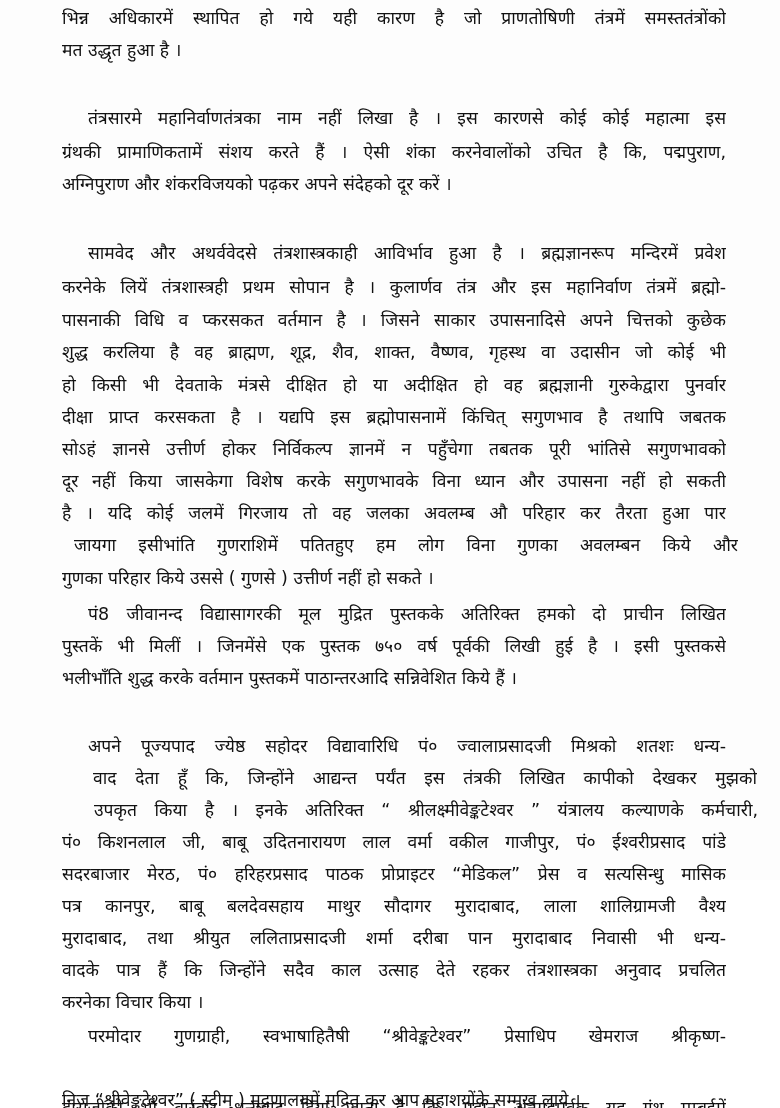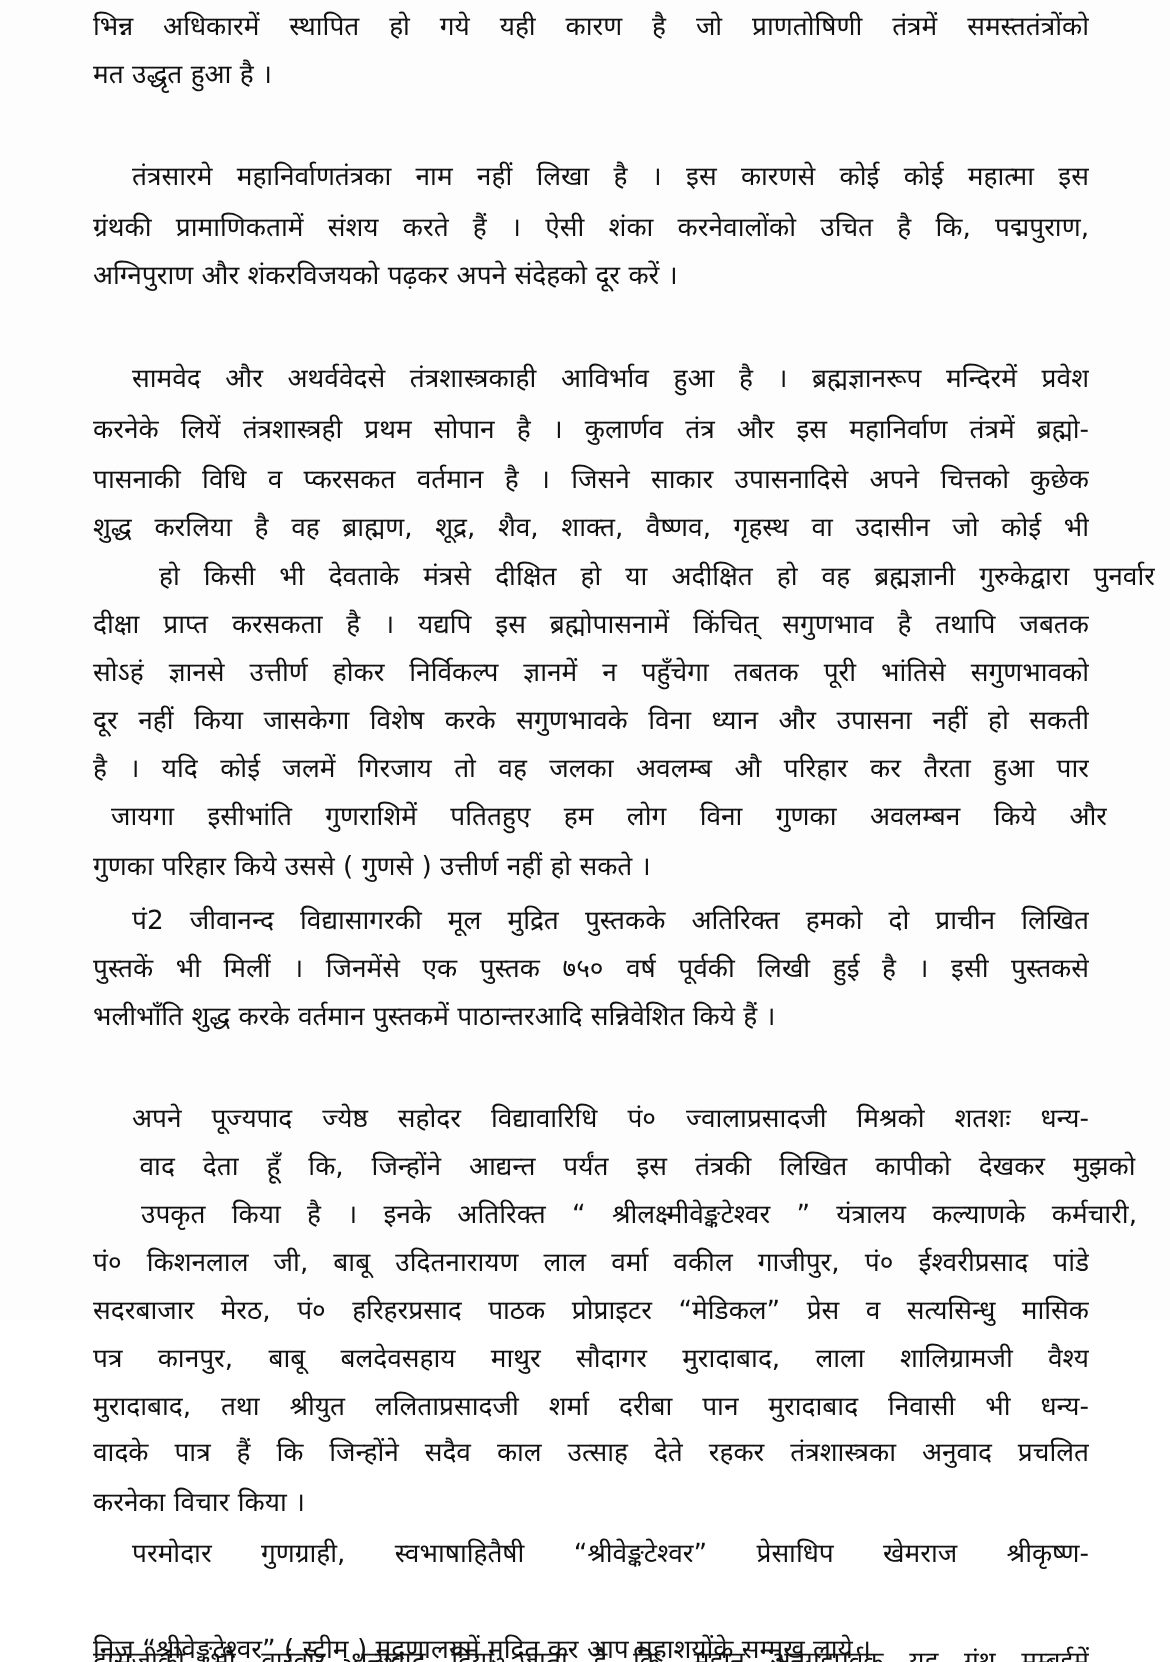--- a/index.html
+++ b/index.html
@@ -56,44 +56,44 @@
     <div class="line indent" style="top:102px;">तंत्रसारमे महानिर्वाणतंत्रका नाम नहीं लिखा है । इस कारणसे कोई कोई महात्मा इस</div>
     <div class="line" style="top:136px;">ग्रंथकी प्रामाणिकतामें संशय करते हैं । ऐसी शंका करनेवालोंको उचित है कि, पद्मपुराण,</div>
     <div class="line last" style="top:168px;">अग्निपुराण और शंकरविजयको पढ़कर अपने संदेहको दूर करें ।</div>
   </div>
 
   <div class="paragraph">
     <div class="line indent" style="top:237px;">सामवेद और अथर्ववेदसे तंत्रशास्त्रकाही आविर्भाव हुआ है । ब्रह्मज्ञानरूप मन्दिरमें प्रवेश</div>
     <div class="line" style="top:271px;">करनेके लियें तंत्रशास्त्रही प्रथम सोपान है । कुलार्णव तंत्र और इस महानिर्वाण तंत्रमें ब्रह्मो-</div>
     <div class="line" style="top:304px;">पासनाकी विधि व प्करसकत वर्तमान है । जिसने साकार उपासनादिसे अपने चित्तको कुछेक</div>
     <div class="line" style="top:336px;">शुद्ध करलिया है वह ब्राह्मण, शूद्र, शैव, शाक्त, वैष्णव, गृहस्थ वा उदासीन जो कोई भी</div>
-    <div class="line" style="top:369px;margin-left:44px;">हो किसी भी देवताके मंत्रसे दीक्षित हो या अदीक्षित हो वह ब्रह्मज्ञानी गुरुकेद्वारा पुनर्वार</div>
+    <div class="line" style="top:369px;">हो किसी भी देवताके मंत्रसे दीक्षित हो या अदीक्षित हो वह ब्रह्मज्ञानी गुरुकेद्वारा पुनर्वार</div>
     <div class="line" style="top:401px;">दीक्षा प्राप्त करसकता है । यद्यपि इस ब्रह्मोपासनामें किंचित् सगुणभाव है तथापि जबतक</div>
     <div class="line" style="top:433px;">सोऽहं ज्ञानसे उत्तीर्ण होकर निर्विकल्प ज्ञानमें न पहुँचेगा तबतक पूरी भांतिसे सगुणभावको</div>
     <div class="line" style="top:465px;">दूर नहीं किया जासकेगा विशेष करके सगुणभावके विना ध्यान और उपासना नहीं हो सकती</div>
     <div class="line" style="top:497px;">है । यदि कोई जलमें गिरजाय तो वह जलका अवलम्ब औ परिहार कर तैरता हुआ पार</div>
     <div class="line" style="top:529px;margin-left:12px;">जायगा इसीभांति गुणराशिमें पतितहुए हम लोग विना गुणका अवलम्बन किये और</div>
     <div class="line last" style="top:562px;">गुणका परिहार किये उससे ( गुणसे ) उत्तीर्ण नहीं हो सकते ।</div>
   </div>
 
   <div class="paragraph">
-    <div class="line indent" style="top:598px;">पं2 जीवानन्द विद्यासागरकी मूल मुद्रित पुस्तकके अतिरिक्त हमको दो प्राचीन लिखित</div>
+    <div class="line indent" style="top:598px;">पं8 जीवानन्द विद्यासागरकी मूल मुद्रित पुस्तकके अतिरिक्त हमको दो प्राचीन लिखित</div>
     <div class="line" style="top:630px;">पुस्तकें भी मिलीं । जिनमेंसे एक पुस्तक ७५० वर्ष पूर्वकी लिखी हुई है । इसी पुस्तकसे</div>
     <div class="line last" style="top:662px;">भलीभाँति शुद्ध करके वर्तमान पुस्तकमें पाठान्तरआदि सन्निवेशित किये हैं ।</div>
   </div>
 
   <div class="paragraph">
     <div class="line indent" style="top:730px;">अपने पूज्यपाद ज्येष्ठ सहोदर विद्यावारिधि पं० ज्वालाप्रसादजी मिश्रको शतशः धन्य-</div>
     <div class="line" style="top:762px;margin-left:31px;">वाद देता हूँ कि, जिन्होंने आद्यन्त पर्यंत इस तंत्रकी लिखित कापीको देखकर मुझको</div>
     <div class="line" style="top:794px;margin-left:32px;">उपकृत किया है । इनके अतिरिक्त “ श्रीलक्ष्मीवेङ्कटेश्वर ” यंत्रालय कल्याणके कर्मचारी,</div>
     <div class="line" style="top:826px;">पं० किशनलाल जी, बाबू उदितनारायण लाल वर्मा वकील गाजीपुर, पं० ईश्वरीप्रसाद पांडे</div>
     <div class="line" style="top:858px;">सदरबाजार मेरठ, पं० हरिहरप्रसाद पाठक प्रोप्राइटर “मेडिकल” प्रेस व सत्यसिन्धु मासिक</div>
     <div class="line" style="top:890px;">पत्र कानपुर, बाबू बलदेवसहाय माथुर सौदागर मुरादाबाद, लाला शालिग्रामजी वैश्य</div>
     <div class="line" style="top:922px;">मुरादाबाद, तथा श्रीयुत ललिताप्रसादजी शर्मा दरीबा पान मुरादाबाद निवासी भी धन्य-</div>
-    <div class="line" style="top:954px;font-family:Liberation Mono, monospace;">वादके पात्र हैं कि जिन्होंने सदैव काल उत्साह देते रहकर तंत्रशास्त्रका अनुवाद प्रचलित</div>
+    <div class="line" style="top:954px;">वादके पात्र हैं कि जिन्होंने सदैव काल उत्साह देते रहकर तंत्रशास्त्रका अनुवाद प्रचलित</div>
     <div class="line last" style="top:986px;">करनेका विचार किया ।</div>
   </div>
 
   <div class="paragraph">
     <div class="line indent" style="top:1020px;">परमोदार गुणग्राही, स्वभाषाहितैषी “श्रीवेङ्कटेश्वर” प्रेसाधिप खेमराज श्रीकृष्ण-</div>
     <div class="line" style="top:1092px;">दासजीको भी वारंवार धन्यवाद दिया जाता है कि, महान् अनुग्रहपूर्वक यह ग्रंथ मुम्बईमें</div>
     <div class="line last" style="top:1084px;">निज “श्रीवेङ्कटेश्वर” ( स्टीम् ) मुद्रणालयमें मुद्रित कर आप महाशयोंके सम्मुख लाये ।</div>
   </div>
 
 </div>

